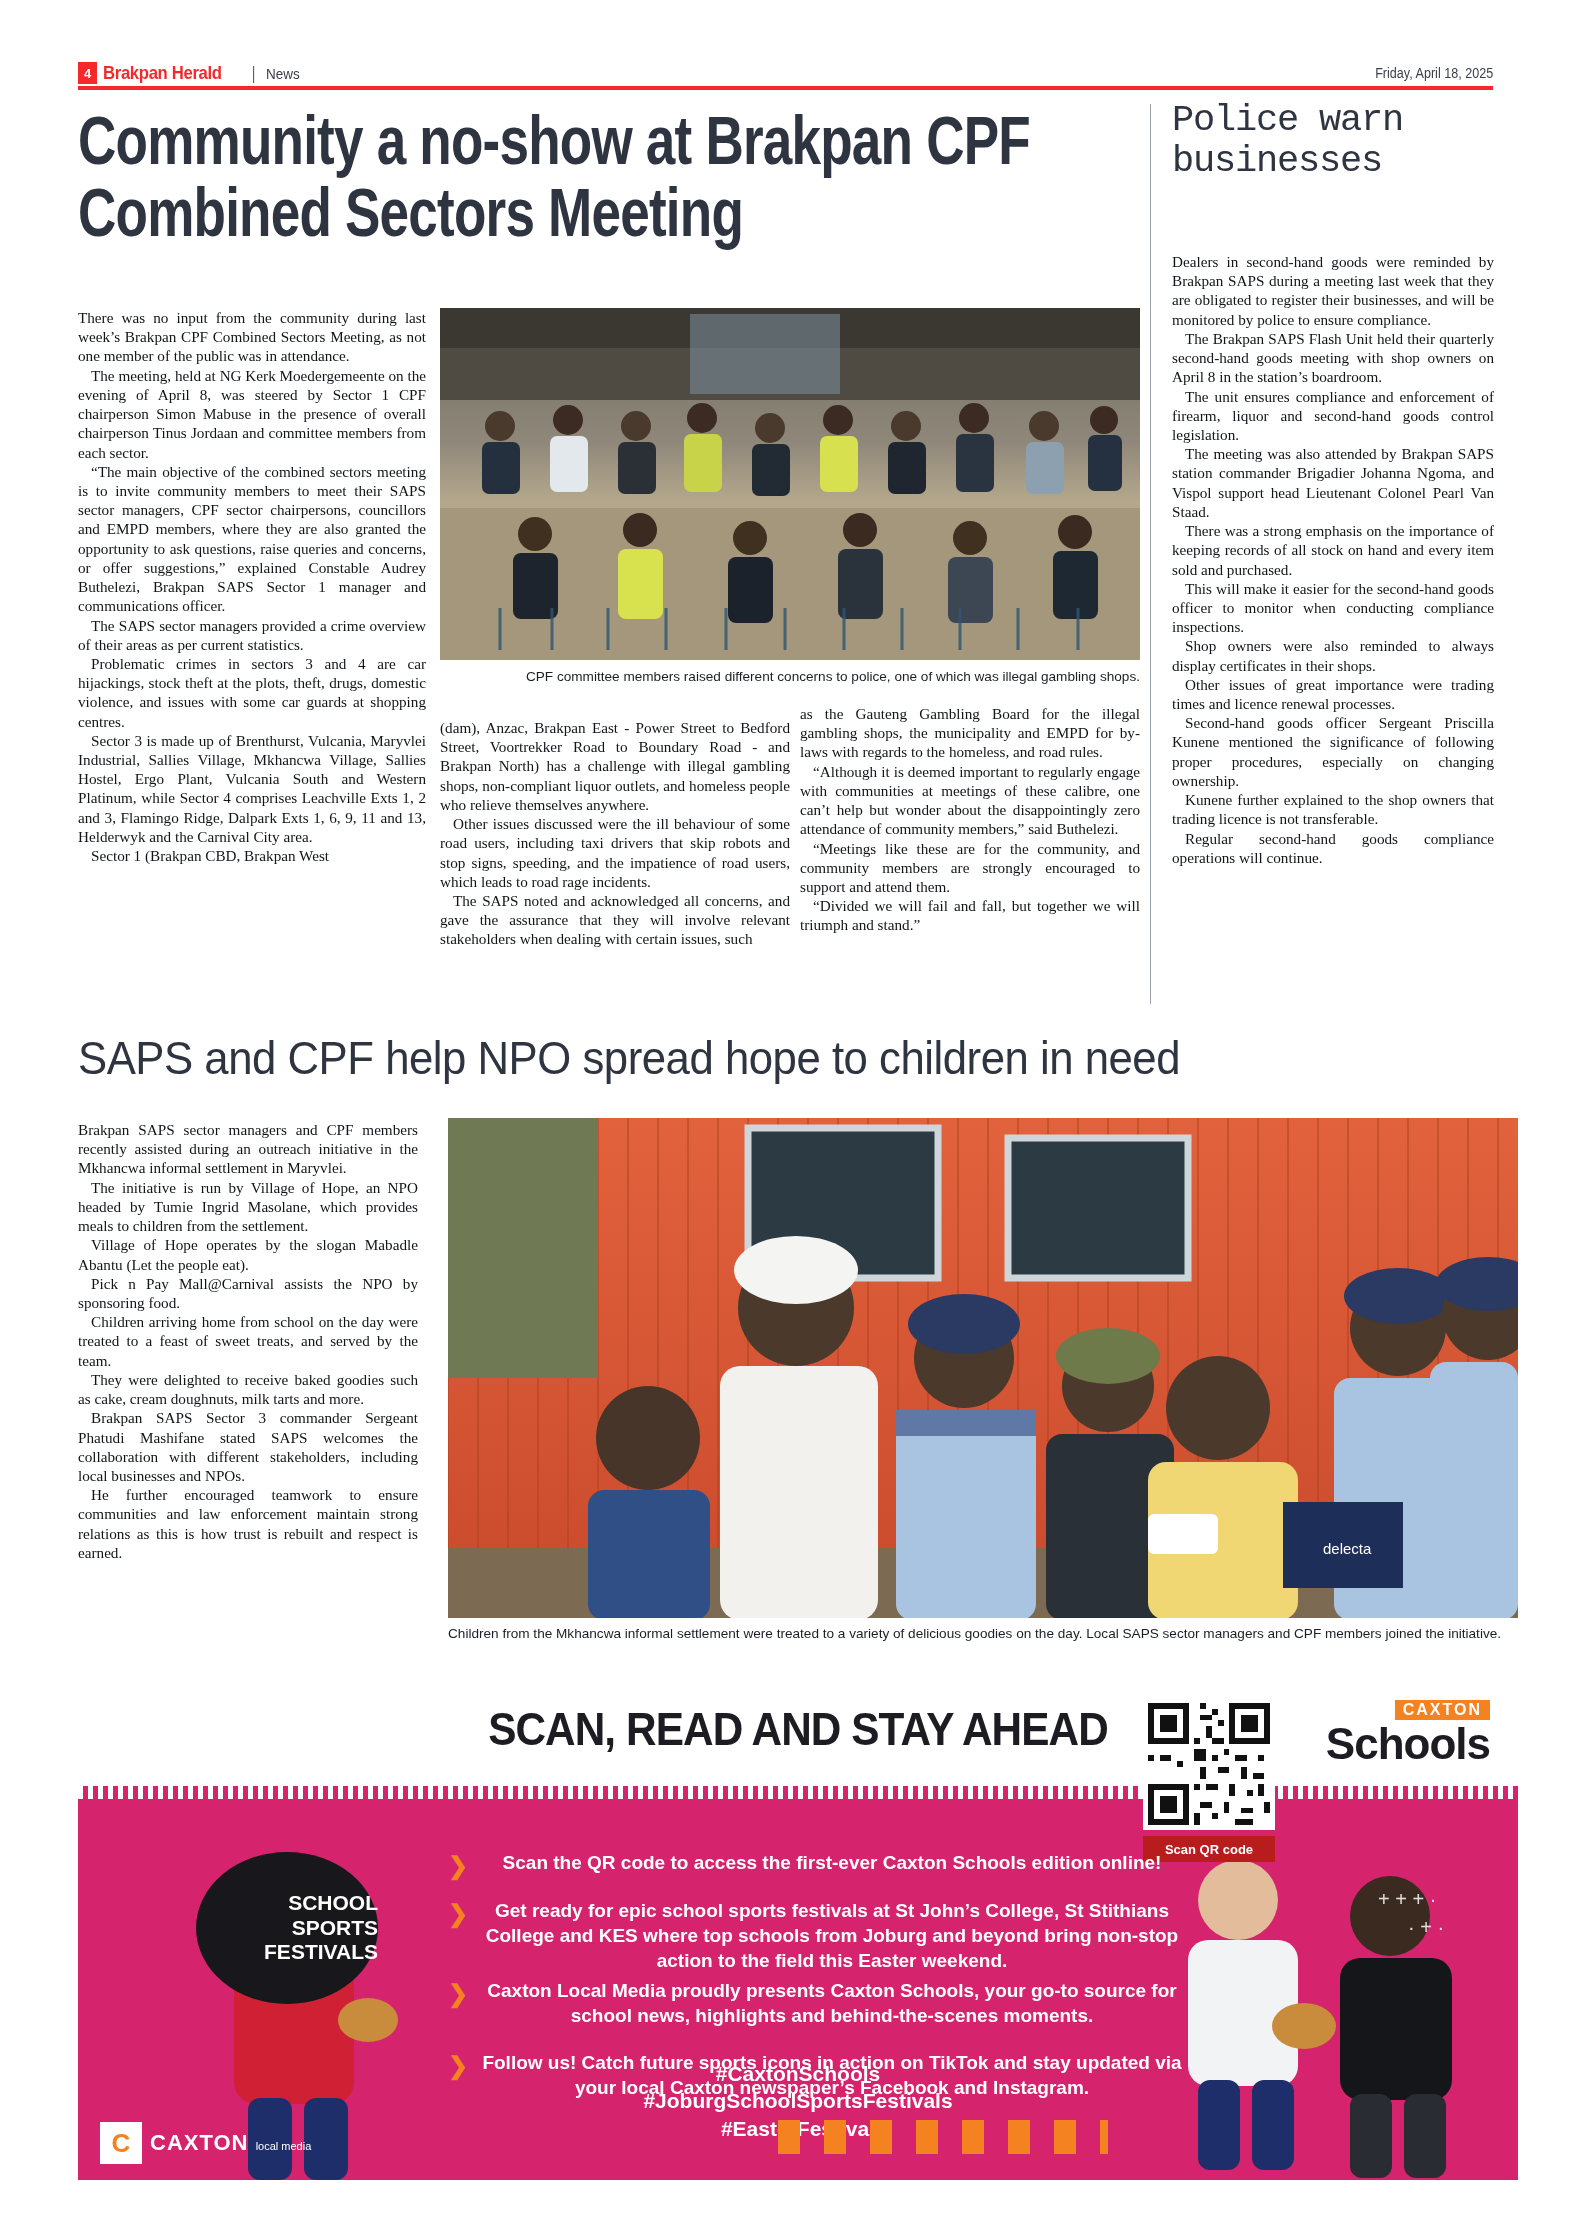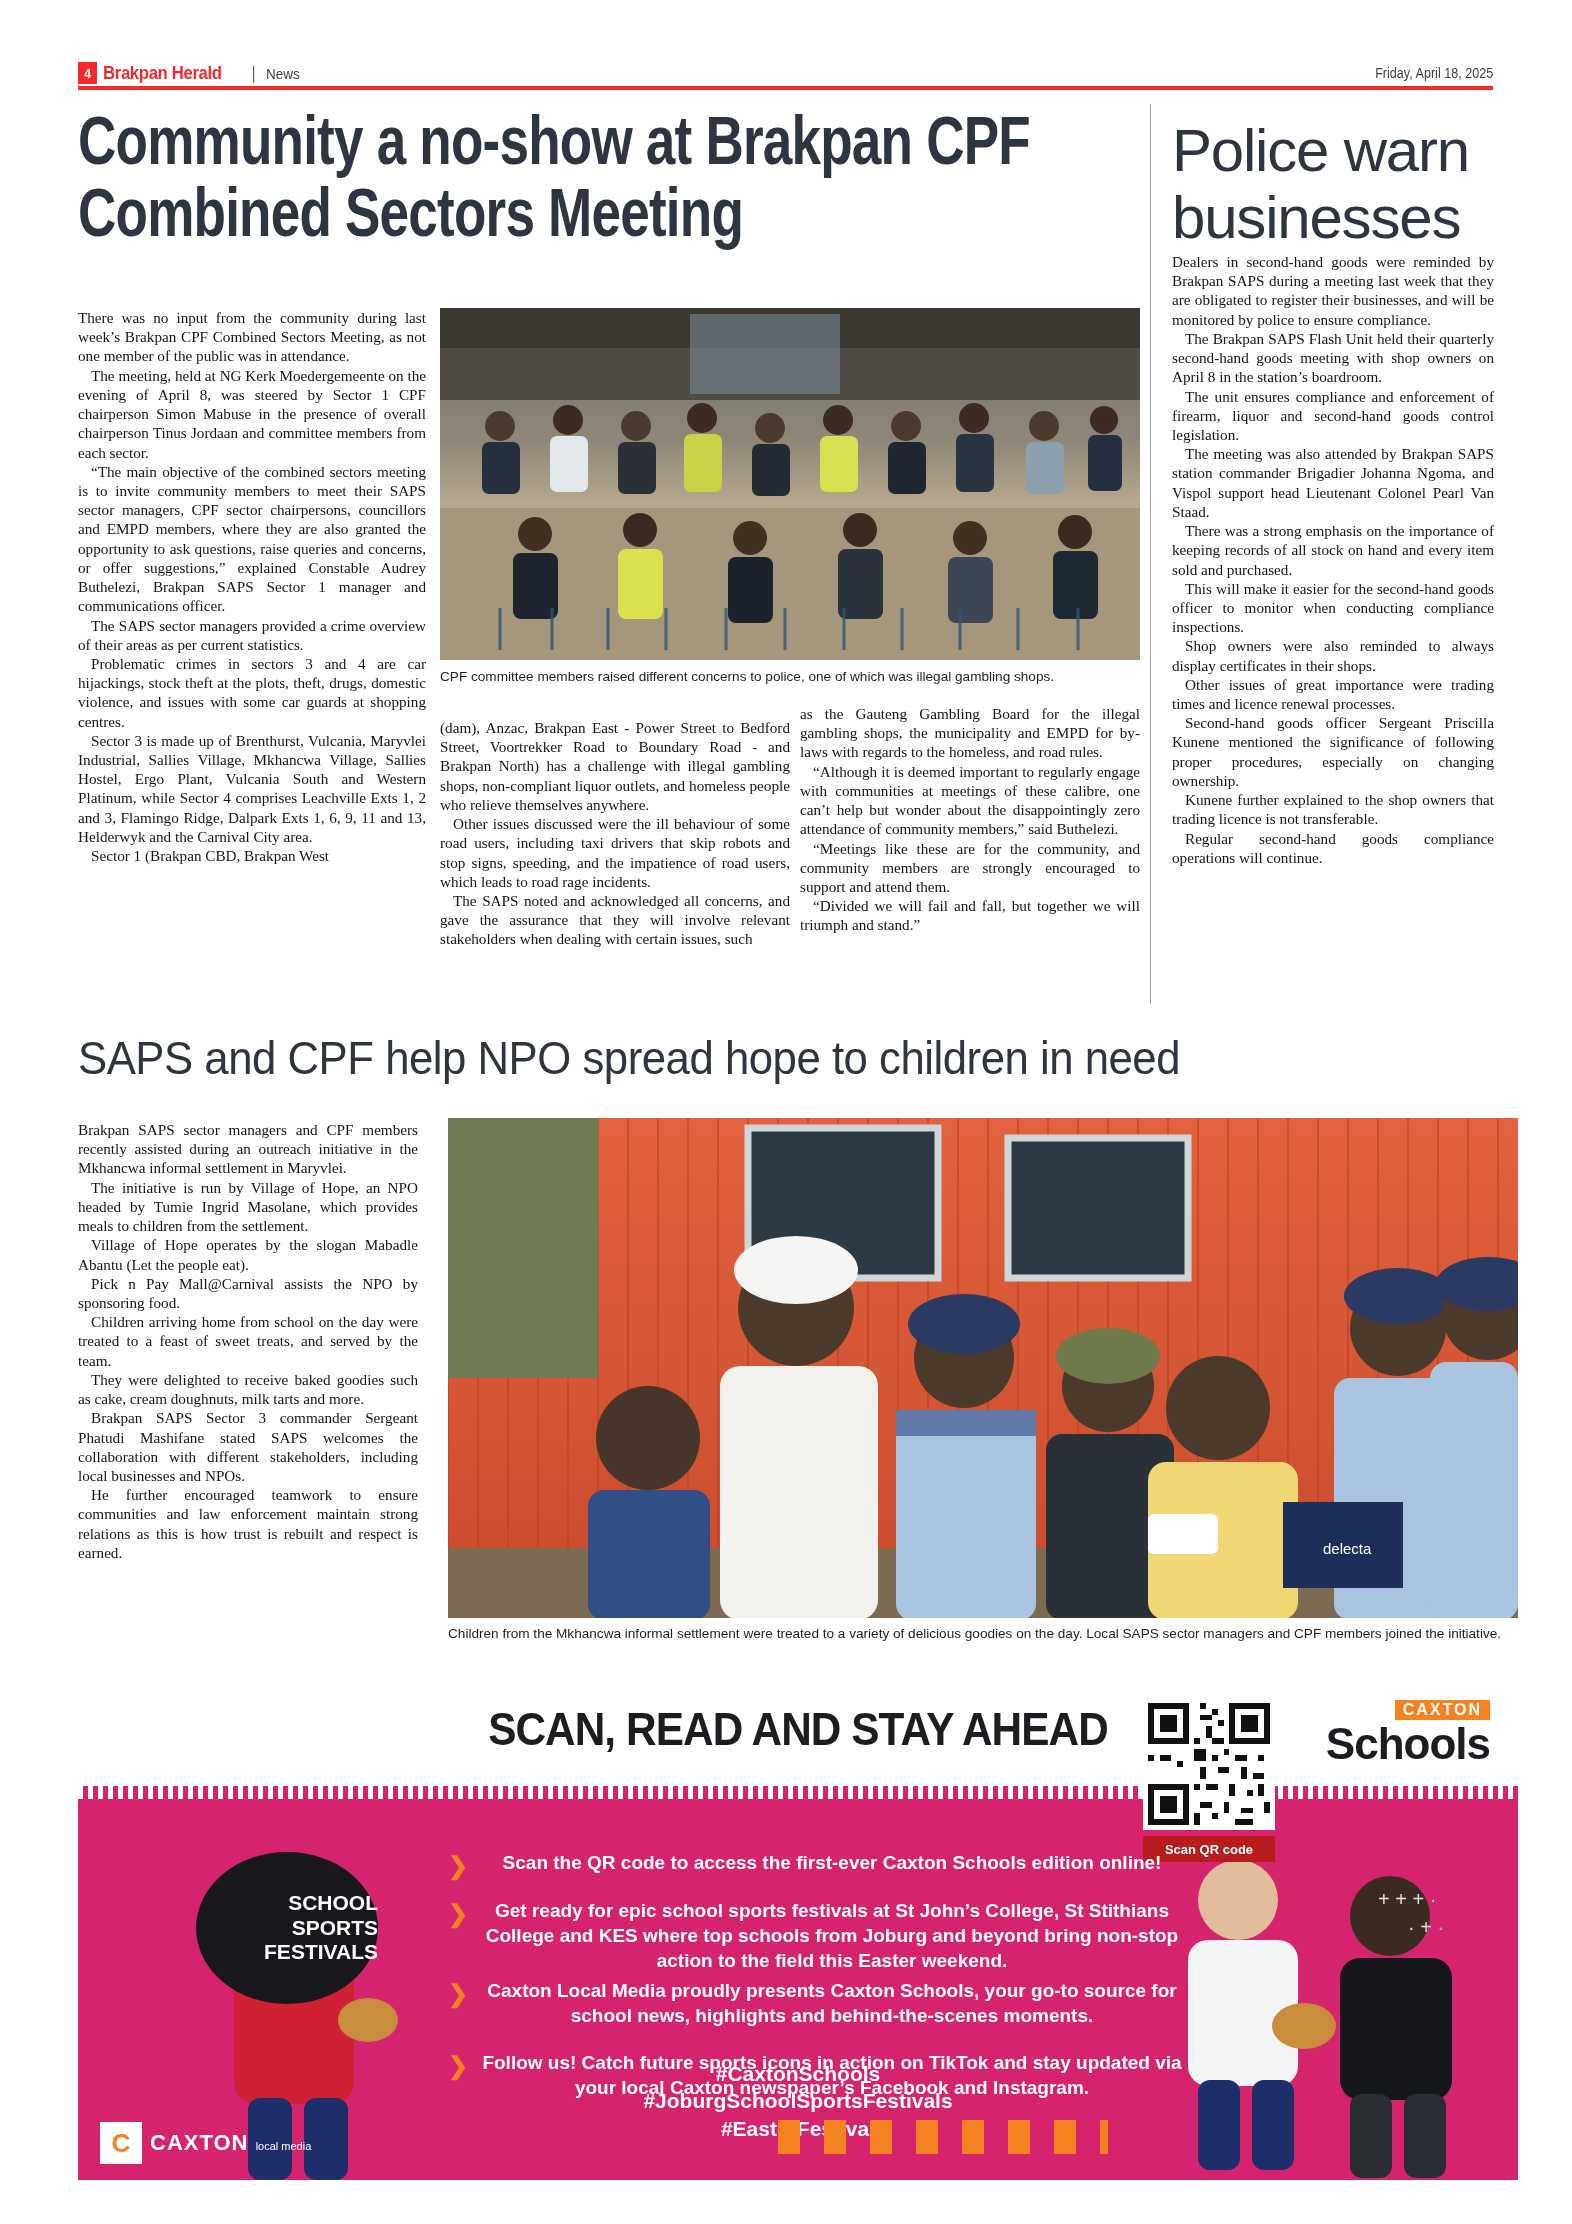--- a/index.html
+++ b/index.html
@@ -74,29 +74,29 @@
   #col-c { position: absolute; left: 800px; top: 704px; width: 340px; }
 
   
   #photo1 {
     position: absolute; left: 440px; top: 308px; width: 700px; height: 352px;
     overflow: hidden; background: #8b8578;
   }
   #cap1 {
     position: absolute; left: 440px; top: 668px; width: 700px;
     font-family: "Liberation Sans", sans-serif;
-    font-size: 13.6px; line-height: 1.26; color: #1b1f24;
+    font-size: 13.6px; line-height: 1.26; color: #1b1f24; text-align: right;
   }
 
   
   #vrule { position: absolute; left: 1150px; top: 104px; width: 1px; height: 900px; background: #9aa0a8; }
   #side-headline {
-    position: absolute; left: 1172px; top: 117px; width: 330px;
-    font-family: Liberation Sans, sans-serif;
-    font-weight: normal; font-size: 60px; line-height: 1.12;
+    position: absolute; left: 1172px; top: 100px; width: 330px;
+    font-family: Liberation Mono, monospace;
+    font-weight: normal; font-size: 37px; line-height: 1.12;
     color: #2e3440; letter-spacing: -1.2px;
   }
   #col-d { position: absolute; left: 1172px; top: 252px; width: 322px; }
 
   
   #headline2 {
     position: absolute; left: 78px; top: 1035px; width: 1440px;
     font-family: "Liberation Sans", sans-serif;
     font-weight: normal; font-size: 46px; line-height: 1; color: #2e3440;
     letter-spacing: -0.5px;

